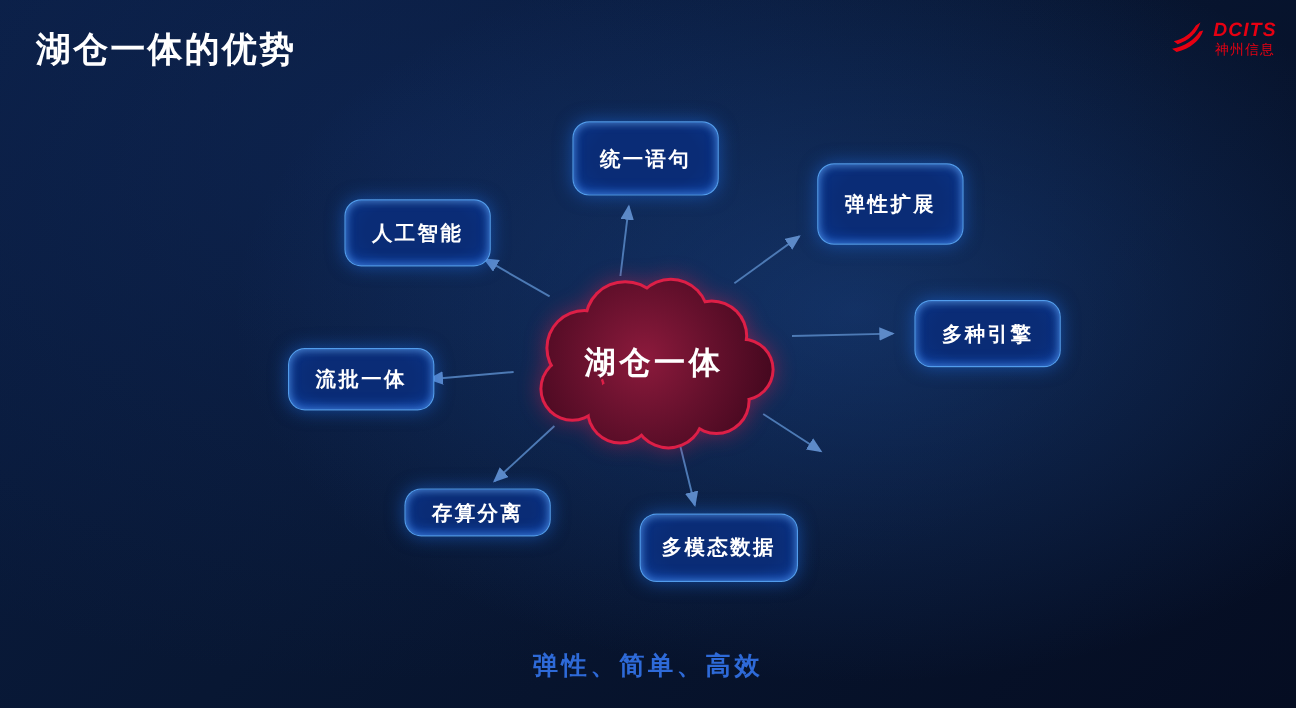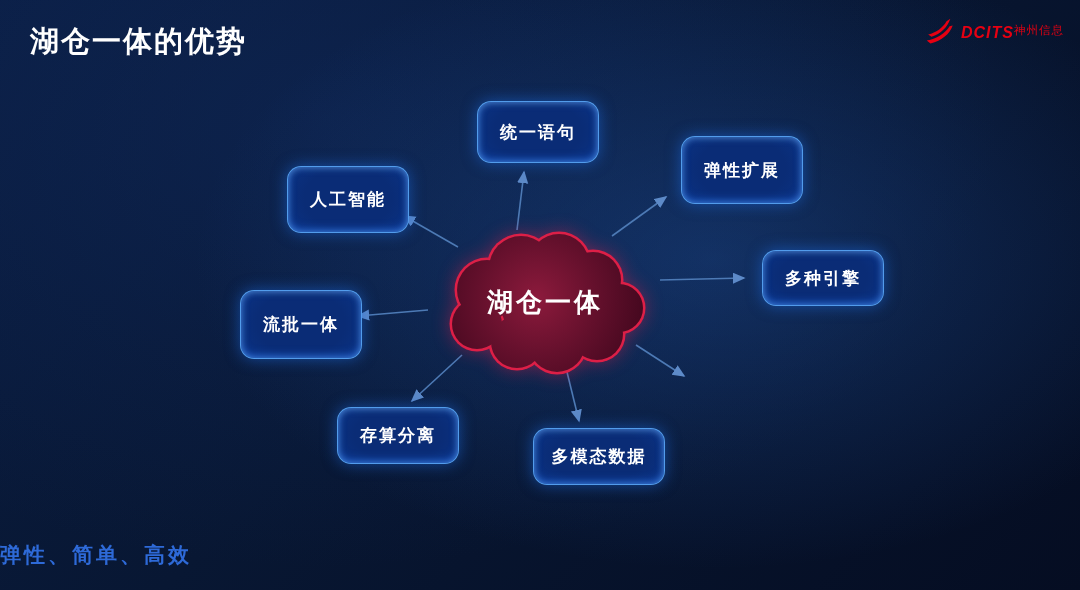--- a/index.html
+++ b/index.html
@@ -28,21 +28,21 @@
   }
 
   .logo {
     position: absolute;
     right: 16px;
     top: 16px;
     display: flex;
     align-items: center;
     gap: 5px;
   }
-  .logo-text { display: flex; flex-direction: row; line-height: 1.15; text-align: center; }
+  .logo-text { display: flex; flex-direction: column; line-height: 1.15; text-align: center; }
   .logo-brand {
     color: #e60012;
     font-weight: bold;
     font-style: italic;
     font-size: 16px;
     letter-spacing: 1px;
   }
   .logo-company {
     color: #e60012;
     font-size: 11.5px;
@@ -95,21 +95,21 @@
     font-weight: bold;
     letter-spacing: 2px;
     margin-left: 11px;
   }
 
   .footer {
     position: absolute;
     left: 0;
     top: 541px;
     width: 100%;
-    text-align: left;
+    text-align: center;
     color: #2e6ad8;
     font-size: 21px;
     font-weight: bold;
     letter-spacing: 3px;
   }
 </style>
 </head>
 <body>
 
 <div class="slide">
@@ -177,21 +177,21 @@
       <circle cx="132" cy="122" r="28"></circle>
       <circle cx="92" cy="120" r="26"></circle>
       <circle cx="52" cy="102" r="25"></circle>
       <circle cx="120" cy="82" r="44"></circle>
     </g>
   </svg>
   <div class="cloud-label">湖仓一体</div>
 
   <div class="node" style="left:466px; top:101px; width:122px; height:62px;">统一语句</div>
   <div class="node" style="left:670px; top:136px; width:122px; height:68px;">弹性扩展</div>
-  <div class="node" style="left:276px; top:166px; width:122px; height:67px;">人工智能</div>
+  <div class="node" style="left:276px; top:166px; width:122px; height:56px;">人工智能</div>
   <div class="node" style="left:751px; top:250px; width:122px; height:56px;">多种引擎</div>
-  <div class="node" style="left:229px; top:290px; width:122px; height:69px;">流批一体</div>
-  <div class="node" style="left:326px; top:407px; width:122px; height:57px;">存算分离</div>
+  <div class="node" style="left:229px; top:290px; width:122px; height:52px;">流批一体</div>
+  <div class="node" style="left:326px; top:407px; width:122px; height:40px;">存算分离</div>
   <div class="node" style="left:522px; top:428px; width:132px; height:57px;">多模态数据</div>
 
   <div class="footer">弹性、简单、高效</div>
 
 </div>
 
 </body></html>

